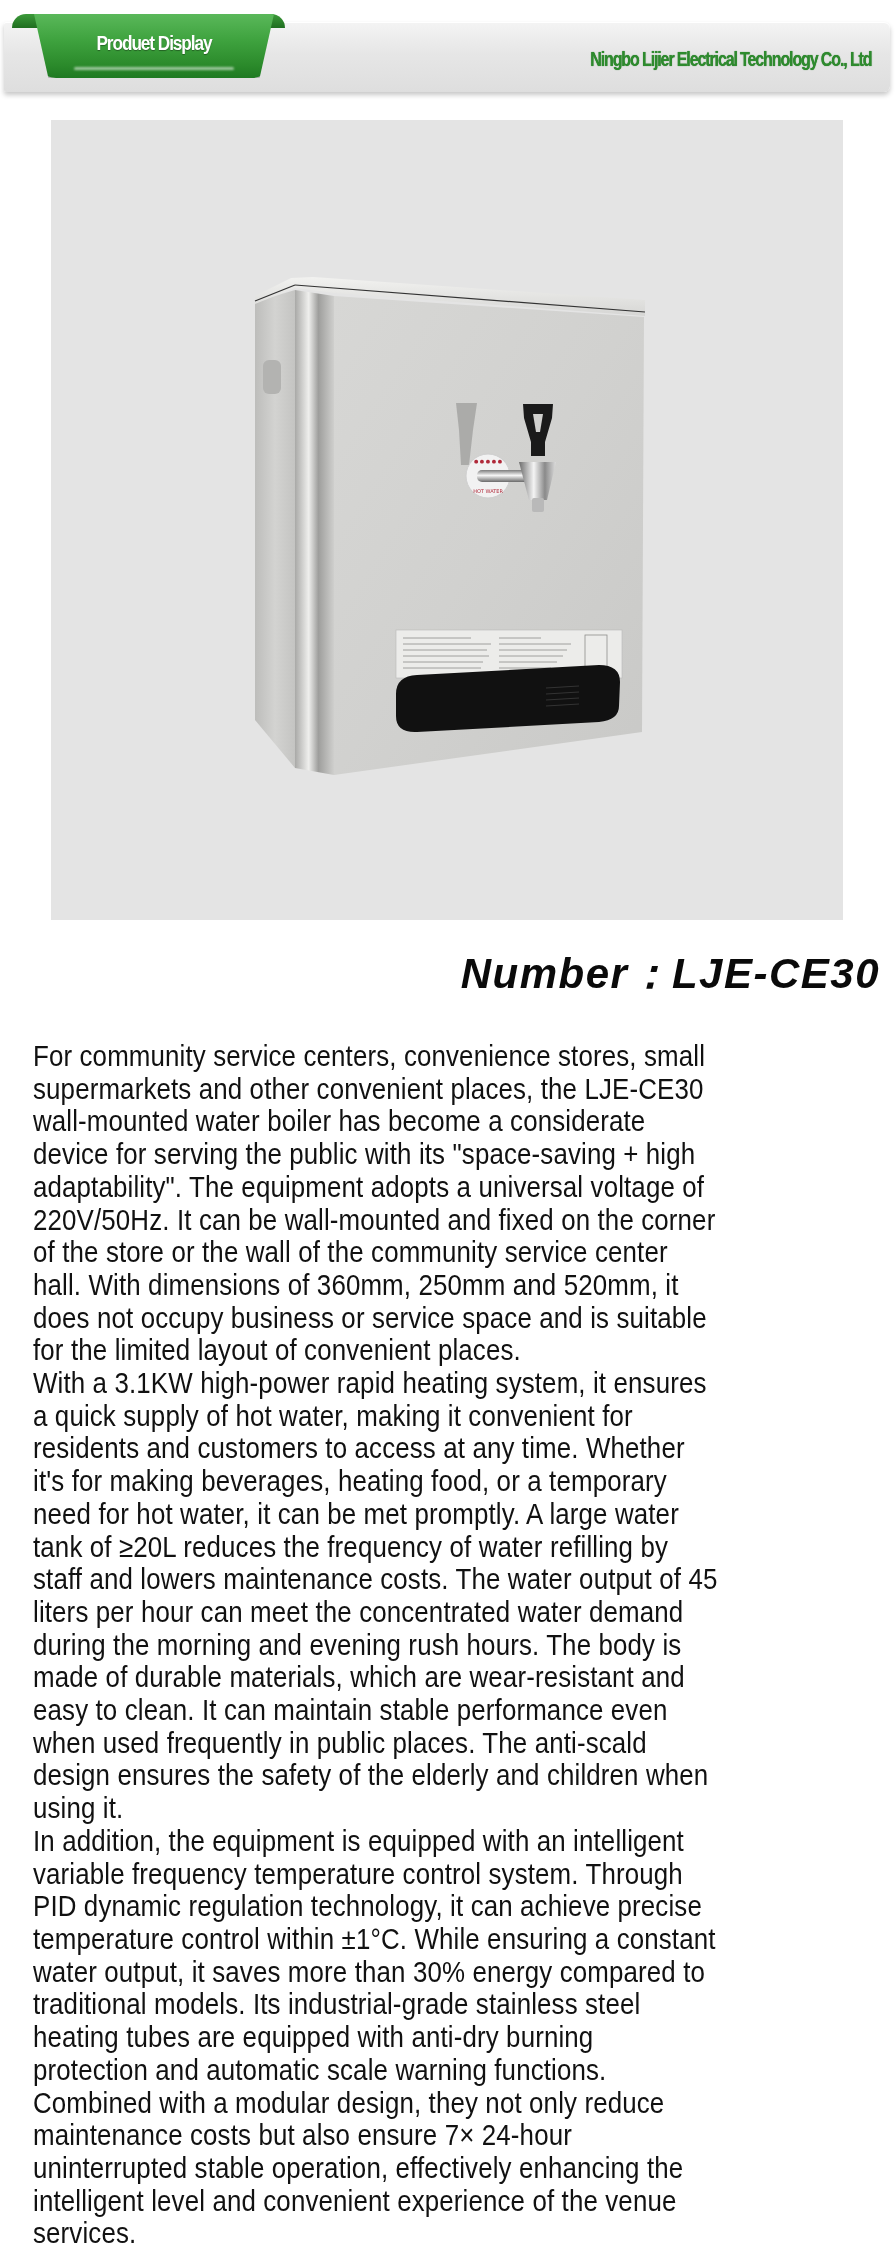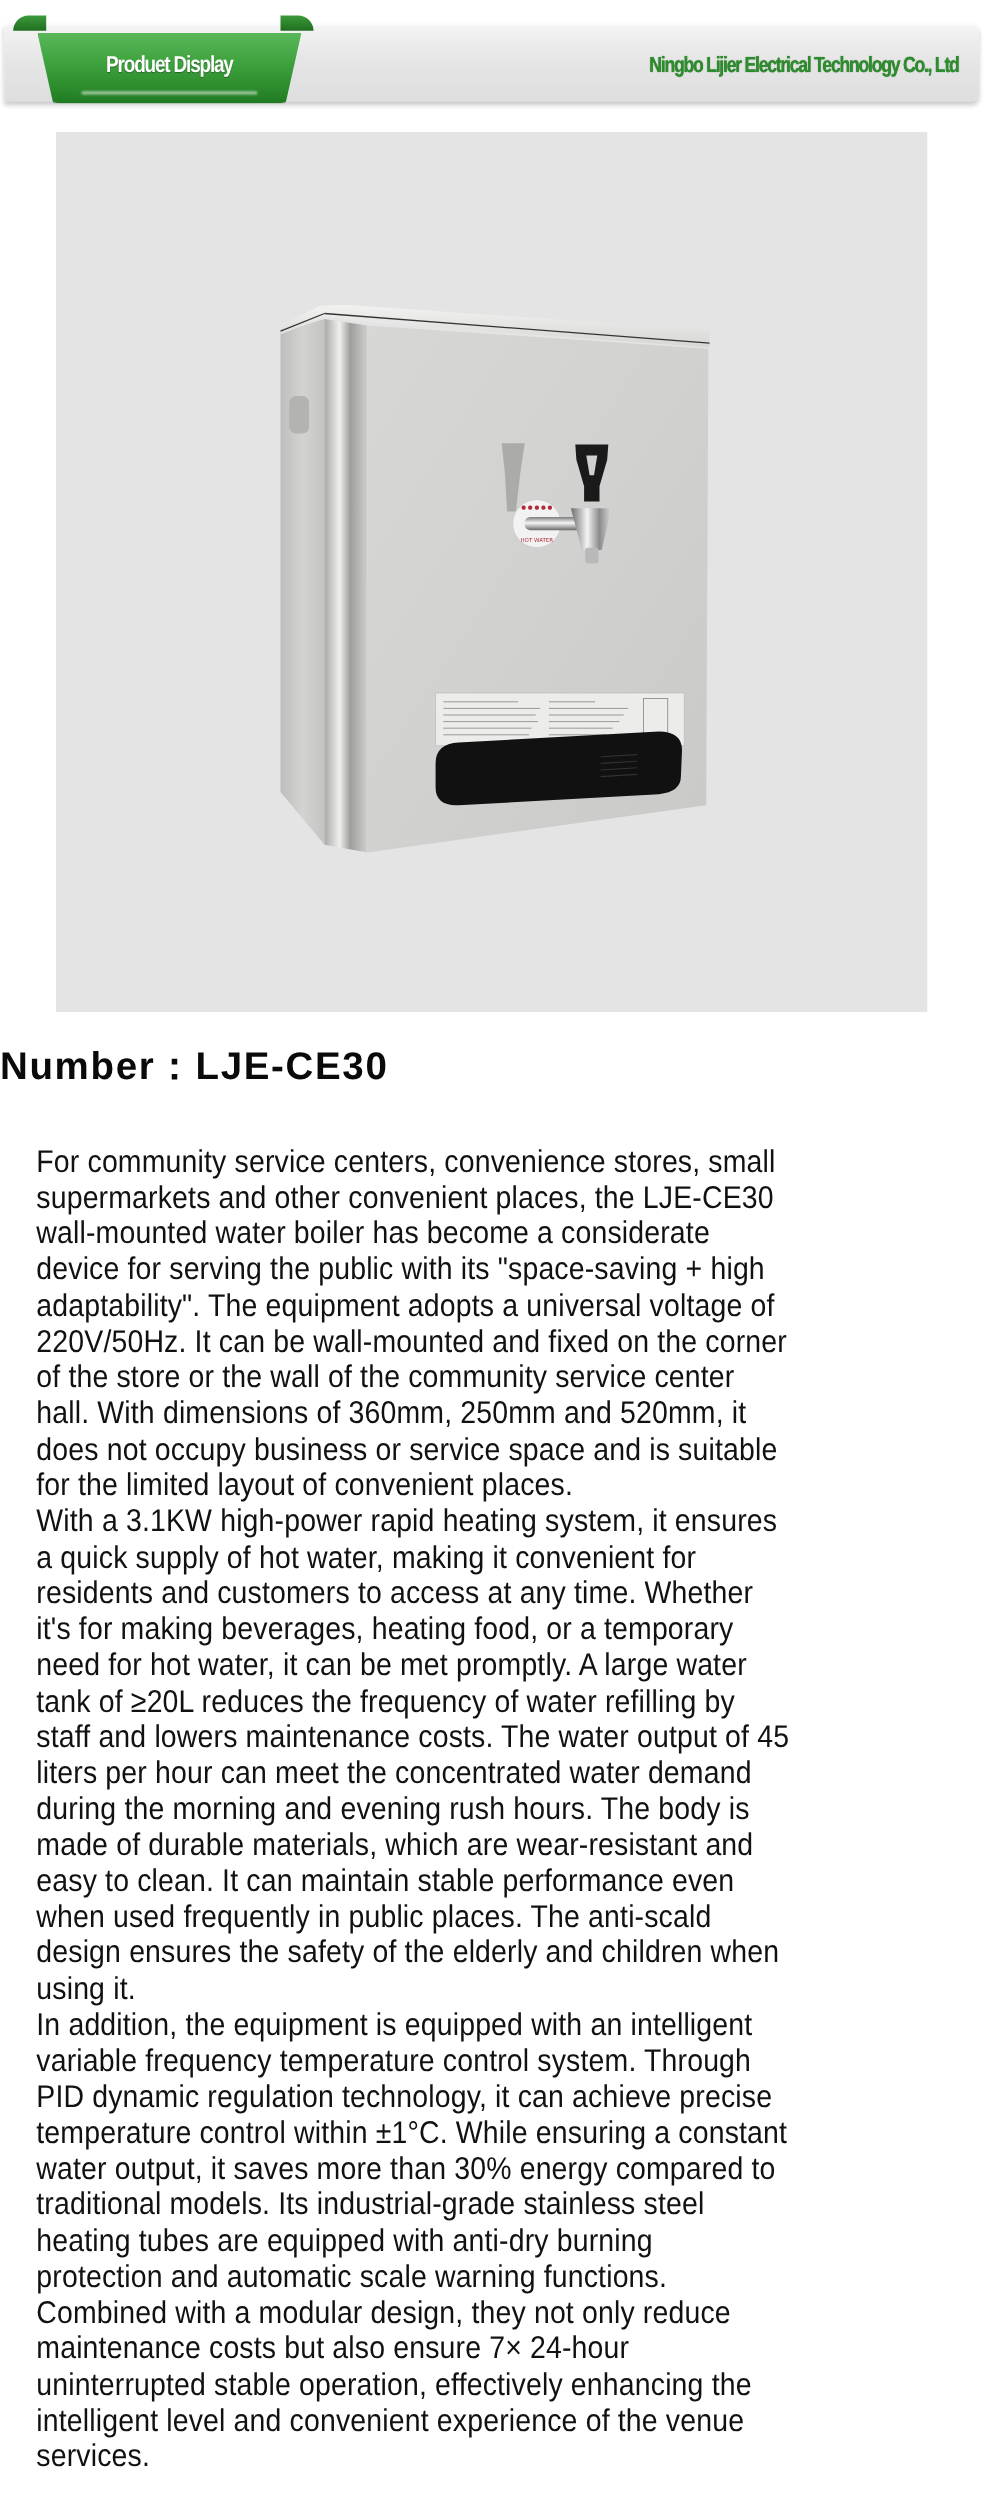--- a/index.html
+++ b/index.html
@@ -14,21 +14,21 @@
     border-radius: 2px 6px 6px 2px;
     box-shadow: 0 3px 5px rgba(0,0,0,0.22), inset 0 1px 0 #fff;
   }
   .ribbon-fold-l, .ribbon-fold-r {
     position: absolute; top: 14px; width: 30px; height: 14px;
     background: linear-gradient(#3c9a3a, #1f6e1f);
   }
   .ribbon-fold-l { left: 12px; border-radius: 14px 0 0 0; }
   .ribbon-fold-r { left: 255px; border-radius: 0 14px 0 0; }
   .ribbon {
-    position: absolute; left: 34px; top: 30px; width: 240px; height: 64px;
+    position: absolute; left: 34px; top: 14px; width: 240px; height: 64px;
     background: linear-gradient(#5ab85a 0%, #3fa33f 40%, #2b8a2b 80%, #1f7a22 100%);
     border-radius: 0 0 22px 22px;
     clip-path: polygon(0 0, 100% 0, 94% 100%, 6% 100%);
     box-shadow: 0 2px 4px rgba(0,0,0,.3);
   }
   .ribbon::after {
     content: ""; position: absolute; left: 40px; right: 40px; bottom: 8px; height: 3px;
     background: rgba(255,255,255,.55); border-radius: 2px; filter: blur(1px);
   }
   .ribbon-text {
@@ -46,23 +46,23 @@
 
   
   .photo {
     position: absolute; left: 51px; top: 120px; width: 792px; height: 800px;
     background: #e4e4e4;
   }
   .photo svg { position: absolute; left: 0; top: 0; }
 
   
   .model-title {
-    position: absolute; left: 0; width: 880px; top: 946px; text-align: left;
-    font-family: "Liberation Sans", sans-serif; font-weight: bold; font-size: 35px;
-    letter-spacing: 1.5px; color: #0a0a0a;
+    position: absolute; left: 0; width: 880px; top: 946px; text-align: right;
+    font-family: "Liberation Sans", sans-serif; font-weight: bold; font-size: 42px;
+    letter-spacing: 1.5px; color: #0a0a0a; font-style: italic;
   }
 
   
   .body-text {
     position: absolute; left: 33px; top: 1040px; width: 880px;
     font-family: "Liberation Sans", sans-serif; font-size: 28.6px; line-height: 32.7px;
     color: #111; letter-spacing: 0.15px;
   }
   .body-text .line { display: block; white-space: nowrap; transform: scaleX(0.905); transform-origin: left center; }
 </style>

